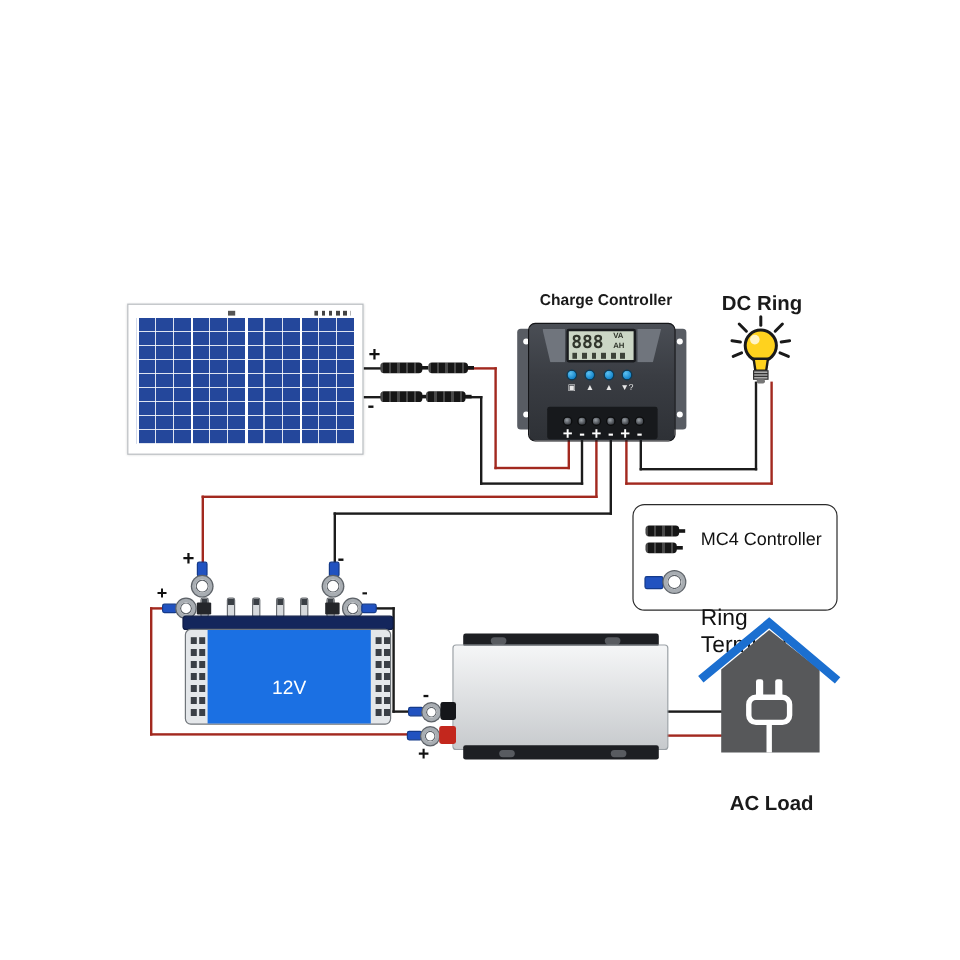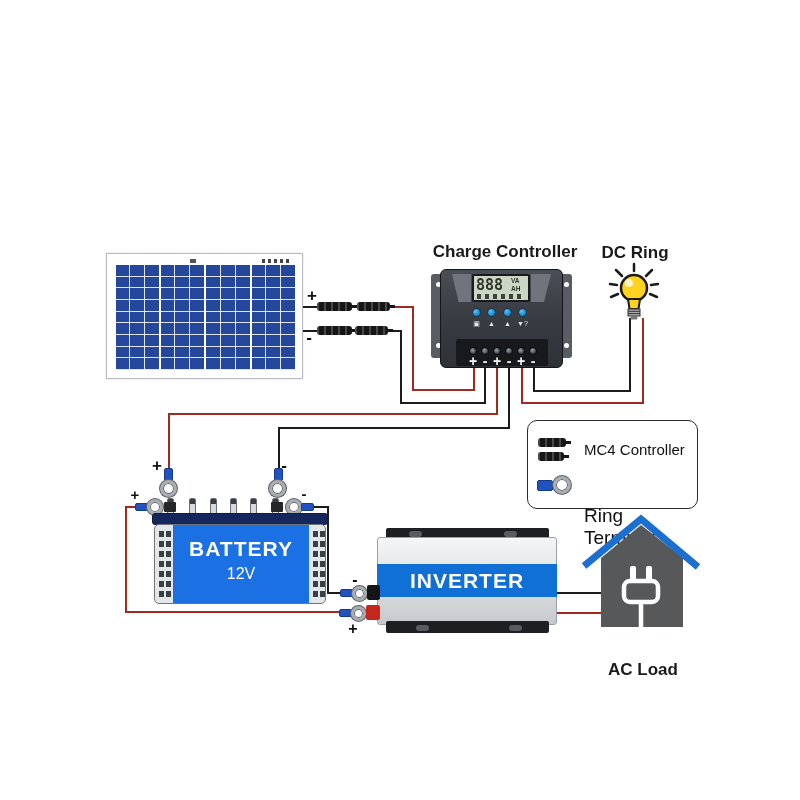--- a/index.html
+++ b/index.html
@@ -80,21 +80,21 @@
   <div class="abs" style="left:262px;top:259px;width:30px;height:4px;background:repeating-linear-gradient(90deg,#444 0 3px,transparent 3px 6px)"></div>
   <div class="abs cells" style="left:114px;top:265px;width:181px;height:105px"></div>
   <div class="abs sign" style="left:303px;top:287px;width:18px;height:17px;font-size:17px">+</div>
   <div class="abs sign" style="left:300px;top:329px;width:18px;height:16px;font-size:17px">-</div>
 
   <div class="abs mc4" style="left:317px;top:302px;width:35px;height:9px"></div>
   <div class="abs mc4" style="left:357px;top:302px;width:33px;height:9px"></div>
   <div class="abs mc4" style="left:317px;top:326px;width:35px;height:9px"></div>
   <div class="abs mc4" style="left:355px;top:326px;width:33px;height:9px"></div>
 
-  <div class="abs lbl" style="left:420px;top:242px;width:170px;height:18px;font-size:17px">Charge Controller</div>
+  <div class="abs lbl" style="left:420px;top:242px;width:170px;height:18px;font-size:13px">Charge Controller</div>
   <div class="abs" style="left:431px;top:274px;width:14px;height:84px;background:#585c63;border-radius:3px"></div>
   <div class="abs" style="left:558px;top:274px;width:14px;height:84px;background:#585c63;border-radius:3px"></div>
   <div class="abs" style="left:436px;top:282px;width:5px;height:5px;background:#fff;border-radius:50%"></div>
   <div class="abs" style="left:436px;top:343px;width:5px;height:5px;background:#fff;border-radius:50%"></div>
   <div class="abs" style="left:564px;top:282px;width:5px;height:5px;background:#fff;border-radius:50%"></div>
   <div class="abs" style="left:564px;top:343px;width:5px;height:5px;background:#fff;border-radius:50%"></div>
   <div class="abs" style="left:440px;top:269px;width:123px;height:99px;border-radius:6px;border:1px solid #141518;
               background:linear-gradient(180deg,#4a4e55 0%,#3a3d43 45%,#2e3136 100%)"></div>
   <div class="abs" style="left:452px;top:274px;width:19px;height:28px;background:#70757d;clip-path:polygon(0 0,100% 0,100% 100%,35% 100%)"></div>
   <div class="abs" style="left:531px;top:274px;width:20px;height:28px;background:#70757d;clip-path:polygon(0 0,100% 0,65% 100%,0 100%)"></div>
@@ -178,34 +178,30 @@
   <div class="abs sleeve" style="left:135px;top:503px;width:13px;height:8px"></div>
   <div class="abs ring" style="left:147px;top:499px;width:16px;height:16px"></div>
   <div class="abs ring" style="left:286px;top:499px;width:16px;height:16px"></div>
   <div class="abs sleeve" style="left:301px;top:503px;width:13px;height:8px"></div>
 
   <div class="abs" style="left:152px;top:513px;width:176px;height:12px;background:#14265C;border:1px solid #0e1c46;border-radius:3px"></div>
   <div class="abs" style="left:154px;top:524px;width:172px;height:80px;border:1.5px solid #70757a;border-radius:5px;background:#E4E7EA;overflow:hidden">
     <div class="abs slotcol" style="left:4px;top:6px;width:5px;height:66px"></div>
     <div class="abs slotcol" style="left:11px;top:6px;width:5px;height:66px"></div>
     <div class="abs" style="left:18px;top:0;width:136px;height:80px;background:#1B70E3">
-      <div class="abs" style="left:0;top:12px;width:136px;height:24px;text-align:center;font-size:21px;font-weight:bold;color:#fff;letter-spacing:1px">BATTERY</div>
       <div class="abs" style="left:0;top:40px;width:136px;height:18px;text-align:center;font-size:16px;font-weight:normal;color:#fff">12V</div>
     </div>
     <div class="abs slotcol" style="left:158px;top:6px;width:5px;height:66px"></div>
     <div class="abs slotcol" style="left:165px;top:6px;width:5px;height:66px"></div>
   </div>
 
   <div class="abs" style="left:386px;top:528px;width:163px;height:11px;background:#1d1f23;border-radius:2px"></div>
   <div class="abs" style="left:409px;top:531px;width:13px;height:6px;background:#585b60;border-radius:3px"></div>
   <div class="abs" style="left:504px;top:531px;width:13px;height:6px;background:#585b60;border-radius:3px"></div>
   <div class="abs" style="left:377px;top:537px;width:180px;height:88px;background:linear-gradient(#f5f6f7,#c7cacd);border:1px solid #9aa0a5;border-radius:3px"></div>
-  <div class="abs" style="left:377px;top:564px;width:180px;height:33px;background:#1170D6;display:flex;align-items:center;justify-content:center">
-    <span style="color:#fff;font-weight:bold;font-size:21px;letter-spacing:1px">INVERTER</span>
-  </div>
   <div class="abs" style="left:386px;top:621px;width:163px;height:12px;background:#1d1f23;border-radius:2px"></div>
   <div class="abs" style="left:416px;top:625px;width:13px;height:6px;background:#585b60;border-radius:3px"></div>
   <div class="abs" style="left:509px;top:625px;width:13px;height:6px;background:#585b60;border-radius:3px"></div>
   <div class="abs sign" style="left:348px;top:572px;width:14px;height:14px;font-size:16px">-</div>
   <div class="abs sign" style="left:346px;top:621px;width:14px;height:14px;font-size:16px">+</div>
   <div class="abs sleeve" style="left:340px;top:589px;width:13px;height:8px"></div>
   <div class="abs ring" style="left:352px;top:586px;width:15px;height:15px"></div>
   <div class="abs" style="left:367px;top:585px;width:13px;height:15px;background:#15161a;border-radius:2px"></div>
   <div class="abs sleeve" style="left:339px;top:609px;width:13px;height:8px"></div>
   <div class="abs ring" style="left:351px;top:606px;width:15px;height:15px"></div>

